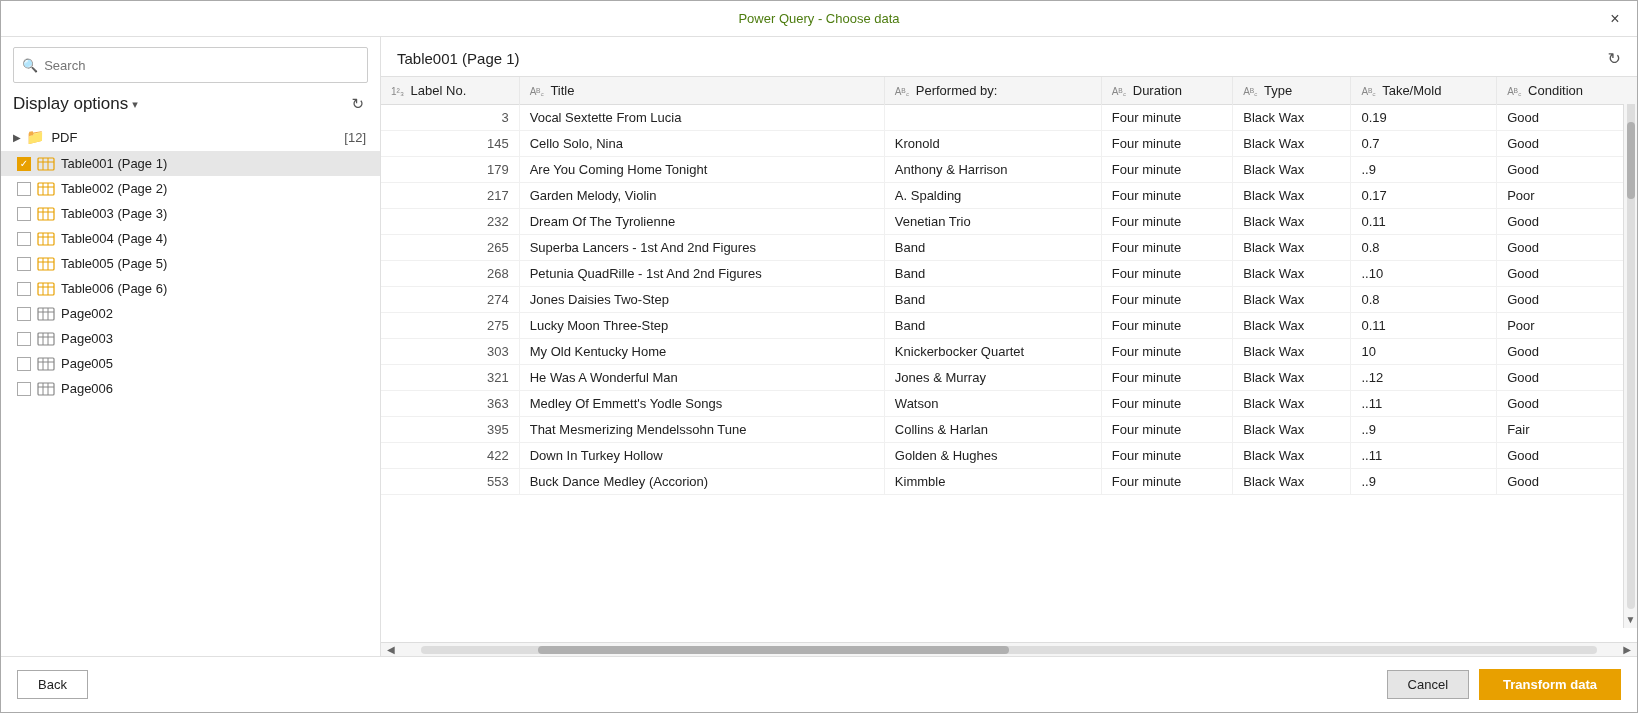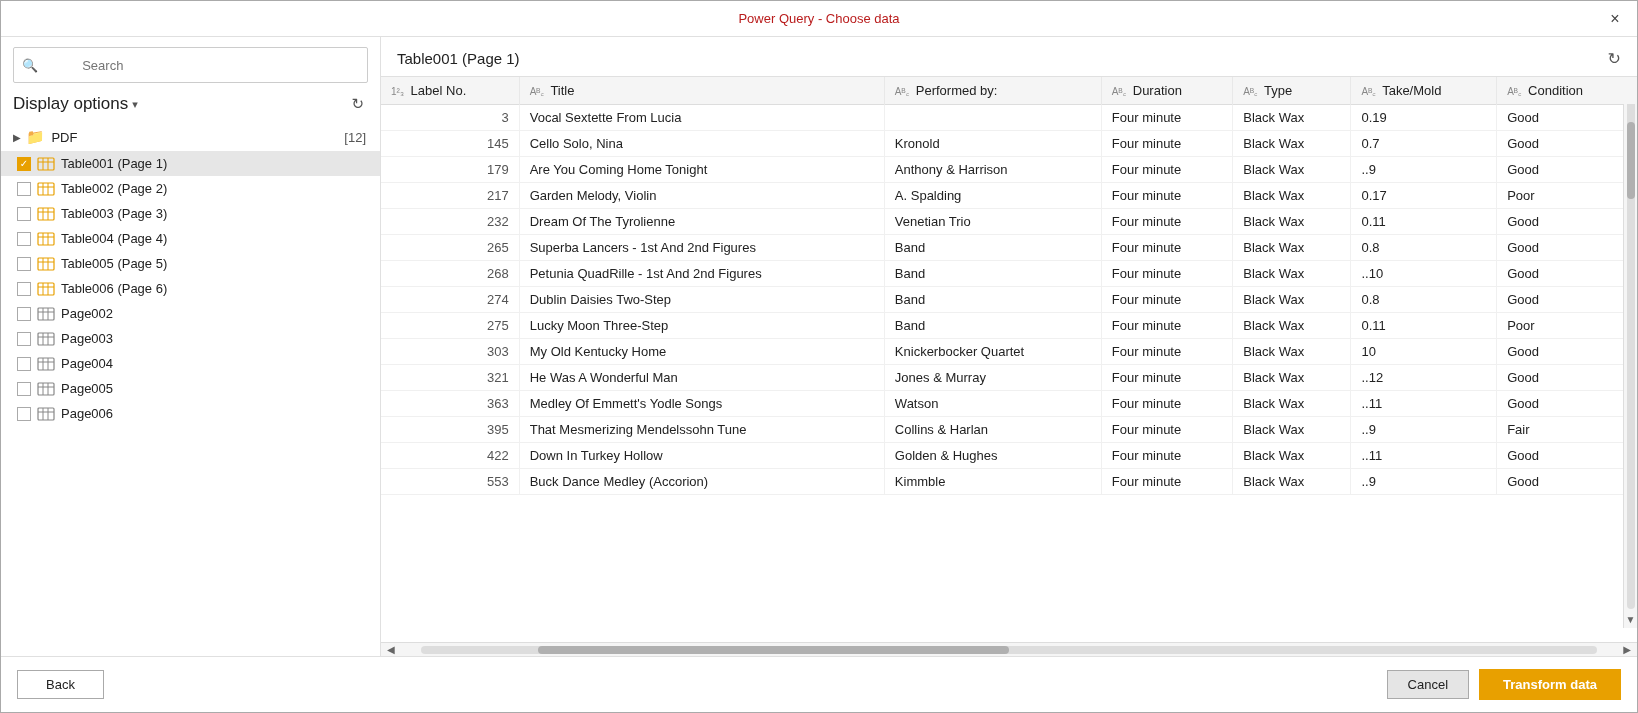--- a/index.html
+++ b/index.html
@@ -27,21 +27,21 @@
       border-bottom: 1px solid #e0e0e0;
       padding: 0 16px;
       height: 36px;
       display: flex;
       align-items: center;
       justify-content: center;
       position: relative;
     }
     .title-bar-text {
       font-size: 13px;
-      color: #b91c1c;
+      color: #4d7c0f;
       font-weight: 400;
     }
     .close-btn {
       position: absolute;
       right: 8px;
       top: 50%;
       transform: translateY(-50%);
       width: 28px;
       height: 28px;
       border: none;
@@ -78,21 +78,20 @@
       padding: 4px 8px;
       height: 36px;
     }
     .search-box input {
       border: none;
       outline: none;
       flex: 1;
       font-size: 13px;
       color: #404040;
       background: transparent;
-      margin-left: 38px;
     }
     .search-icon { color: #888; margin-right: 6px; font-size: 13px; }
 
     .display-options-row {
       display: flex;
       align-items: center;
       padding: 4px 12px 8px 12px;
       gap: 4px;
     }
     .display-options-label {
@@ -274,21 +273,21 @@
       border-top: 1px solid #e0e0e0;
       display: flex;
       align-items: center;
       padding: 0 16px;
       gap: 10px;
       background: #fff;
     }
     .btn-back {
       border: 1px solid #aaa;
       background: #fff;
-      padding: 6px 28px;
+      padding: 6px 20px;
       font-size: 13px;
       cursor: pointer;
       color: #222;
     }
     .spacer { flex: 1; }
     .btn-cancel {
       border: 1px solid #aaa;
       background: #e5e5e5;
       padding: 6px 20px;
       font-size: 13px;
@@ -468,32 +467,20 @@
             <svg viewBox="0 0 18 14" fill="none" xmlns="http://www.w3.org/2000/svg">
               <rect x="1" y="1" width="16" height="12" rx="1" stroke="#888" stroke-width="1.2" fill="none"></rect>
               <line x1="1" y1="5" x2="17" y2="5" stroke="#888" stroke-width="1"></line>
               <line x1="6" y1="1" x2="6" y2="13" stroke="#888" stroke-width="1"></line>
               <line x1="11" y1="1" x2="11" y2="13" stroke="#888" stroke-width="1"></line>
             </svg>
           </span>
           <span class="item-label">Page003</span>
         </div>
 
-        <div class="tree-item">
-          <div class="checkbox"></div>
-          <span class="table-icon">
-            <svg viewBox="0 0 18 14" fill="none" xmlns="http://www.w3.org/2000/svg">
-              <rect x="1" y="1" width="16" height="12" rx="1" stroke="#888" stroke-width="1.2" fill="none"></rect>
-              <line x1="1" y1="5" x2="17" y2="5" stroke="#888" stroke-width="1"></line>
-              <line x1="6" y1="1" x2="6" y2="13" stroke="#888" stroke-width="1"></line>
-              <line x1="11" y1="1" x2="11" y2="13" stroke="#888" stroke-width="1"></line>
-            </svg>
-          </span>
-          <span class="item-label">Page004</span>
-        </div>
 
         <div class="tree-item">
           <div class="checkbox"></div>
           <span class="table-icon">
             <svg viewBox="0 0 18 14" fill="none" xmlns="http://www.w3.org/2000/svg">
               <rect x="1" y="1" width="16" height="12" rx="1" stroke="#888" stroke-width="1.2" fill="none"></rect>
               <line x1="1" y1="5" x2="17" y2="5" stroke="#888" stroke-width="1"></line>
               <line x1="6" y1="1" x2="6" y2="13" stroke="#888" stroke-width="1"></line>
               <line x1="11" y1="1" x2="11" y2="13" stroke="#888" stroke-width="1"></line>
             </svg>
@@ -615,21 +602,21 @@
                 <td class="num">268</td>
                 <td>Petunia QuadRille - 1st And 2nd Figures</td>
                 <td>Band</td>
                 <td>Four minute</td>
                 <td>Black Wax</td>
                 <td>..10</td>
                 <td>Good</td>
               </tr>
               <tr>
                 <td class="num">274</td>
-                <td>Dublin Daisies Two-Step</td>
+                <td>Jones Daisies Two-Step</td>
                 <td>Band</td>
                 <td>Four minute</td>
                 <td>Black Wax</td>
                 <td>0.8</td>
                 <td>Good</td>
               </tr>
               <tr>
                 <td class="num">275</td>
                 <td>Lucky Moon Three-Step</td>
                 <td>Band</td>

